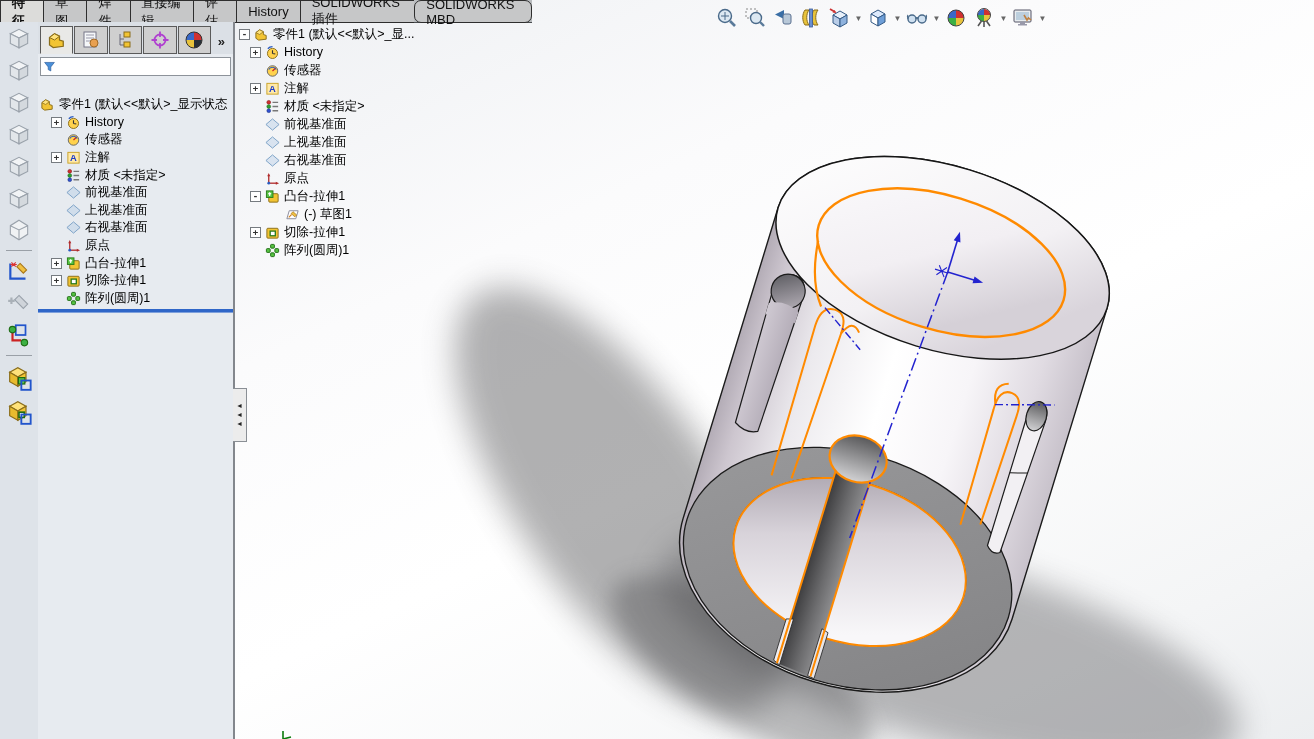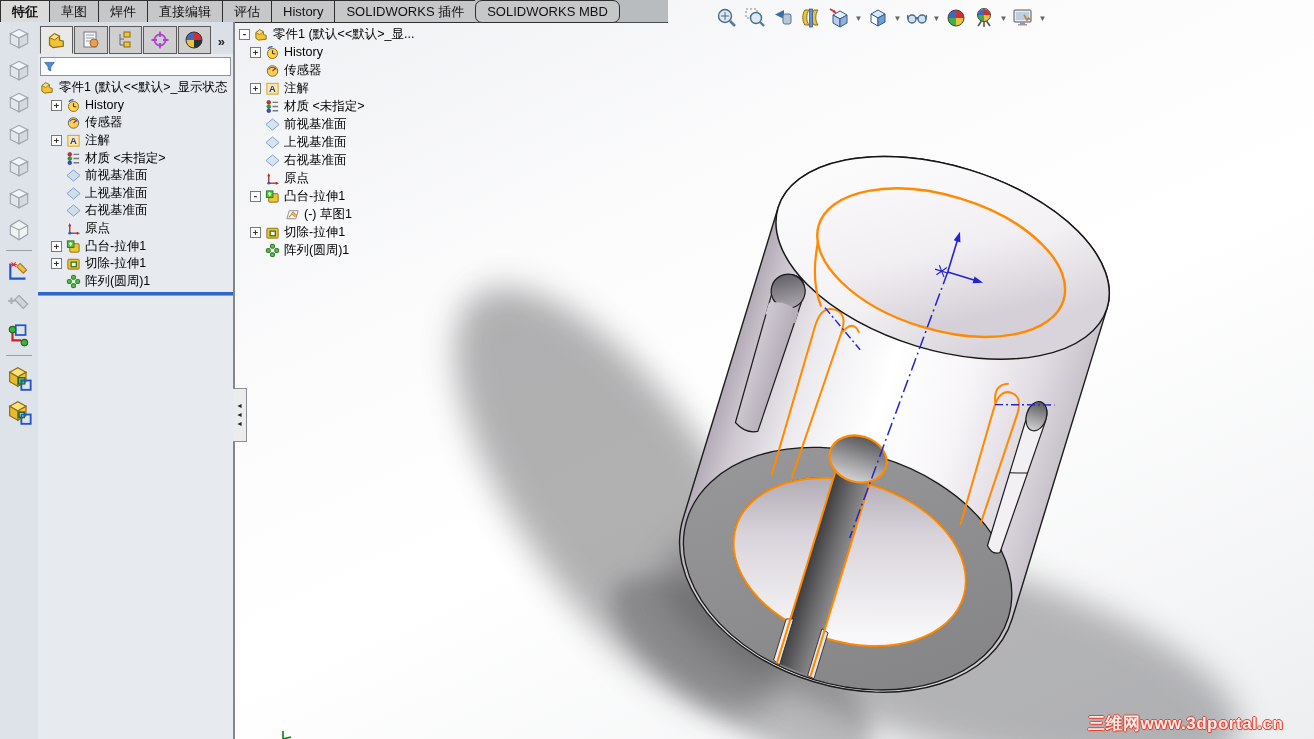--- a/index.html
+++ b/index.html
@@ -3,21 +3,21 @@
 <meta charset="utf-8">
 <style>
   html,body{margin:0;padding:0;background:#9aa0a8;}
   #stage{position:relative;width:1314px;height:739px;overflow:hidden;
     font-family:"Liberation Sans","DejaVu Sans",sans-serif;background:#dde2e8;}
   
   .gfx{position:absolute;left:233px;top:0;right:0;bottom:0;
     background:linear-gradient(155deg,#eef0f3 0%,#fbfbfc 30%,#ffffff 55%,#f4f5f6 85%,#eceef0 100%);}
   .model-svg{position:absolute;left:0;top:0;pointer-events:none;z-index:2;}
   
-  .tabbar{position:absolute;left:0;top:0;width:668px;height:22px;display:flex;
+  .tabbar{position:absolute;left:0;top:0;width:532px;height:22px;display:flex;
     background:#b9bcbf;border-bottom:1px solid #4a4d50;z-index:6;}
   .rtab{display:flex;align-items:center;justify-content:center;padding:0 11px;height:21px;
     background:#c6c7c8;border:1px solid #2e2e2e;border-right:none;font-size:13px;color:#111;cursor:default;}
   .rtab:last-child{border-right:1px solid #2e2e2e;border-radius:7px;}
   .rtab.active{background:#dcdcda;font-weight:bold;border-bottom-color:#dcdcda;}
   
   .leftstrip{position:absolute;left:0;top:22px;width:38px;bottom:0;background:#dee3e9;
     border-right:1px solid #c0c5cb;display:flex;flex-direction:column;align-items:center;z-index:6;}
   .leftstrip svg{flex:none;margin:3px 0;}
   .strip-sep{width:26px;height:1px;background:#9aa0a7;margin:4px 0;}
@@ -26,21 +26,21 @@
     border-right:2px solid #83878d;z-index:6;}
   .ptabs{display:flex;align-items:flex-end;height:30px;padding:2px 2px 0 2px;gap:1px;background:#dbe0e6;}
   .ptab{width:33px;height:26px;background:#cfcfcf;border:1px solid #5a5a5a;
     display:flex;align-items:center;justify-content:center;}
   .ptab.active{background:#e9e9e7;border-bottom-color:#e9e9e7;}
   .ptab-more{width:20px;height:26px;display:flex;align-items:center;justify-content:center;
     font-size:13px;font-weight:bold;color:#222;}
   .pfilter{margin:3px 2px 2px 2px;height:17px;background:#fff;border:1px solid #8d939a;
     display:flex;align-items:center;padding:0 2px;gap:3px;}
   .pfilter input{border:none;outline:none;flex:1;height:13px;font-size:11px;background:transparent;}
-  .ptree{margin-top:3px;overflow:hidden;}
+  .ptree{margin-top:20px;overflow:hidden;}
   
   .trow{display:flex;align-items:center;height:18px;white-space:nowrap;font-size:12.5px;color:#000;}
   .ptree .trow{height:17.6px;}
   .exp{width:9px;height:9px;border:1px solid #767b80;background:#fff;flex:none;
     font:bold 9px/8px "DejaVu Sans Mono",monospace;text-align:center;color:#333;margin-right:4px;}
   .noexp{width:15px;flex:none;}
   .lvl0{padding-left:2px;}.lvl1{padding-left:13px;}.lvl2{padding-left:33px;}
   .ti{width:15px;height:15px;margin-right:4px;flex:none;}
   .rollback{height:3px;background:#2f66c8;margin-top:2px;box-shadow:0 1px 0 #7ea0dc;}
   
@@ -700,15 +700,14 @@
         <path d="M13,9 l3,5 l1.5,-2 l2.5,2" stroke="#c08040" stroke-width="1.6" fill="none"></path>
       </svg>
     </div>
     <span class="caret">▼</span>
   </div>
 
   <svg class="corner-triad" width="18" height="11" viewBox="0 0 18 11">
     <path d="M7,11 V3 M7,11 L15,9" stroke="#0a7a0a" stroke-width="1.6" fill="none"></path>
   </svg>
 
-  <div class="watermark">三维网www.3dportal.cn</div>
 
 </div>
 
 </body></html>

